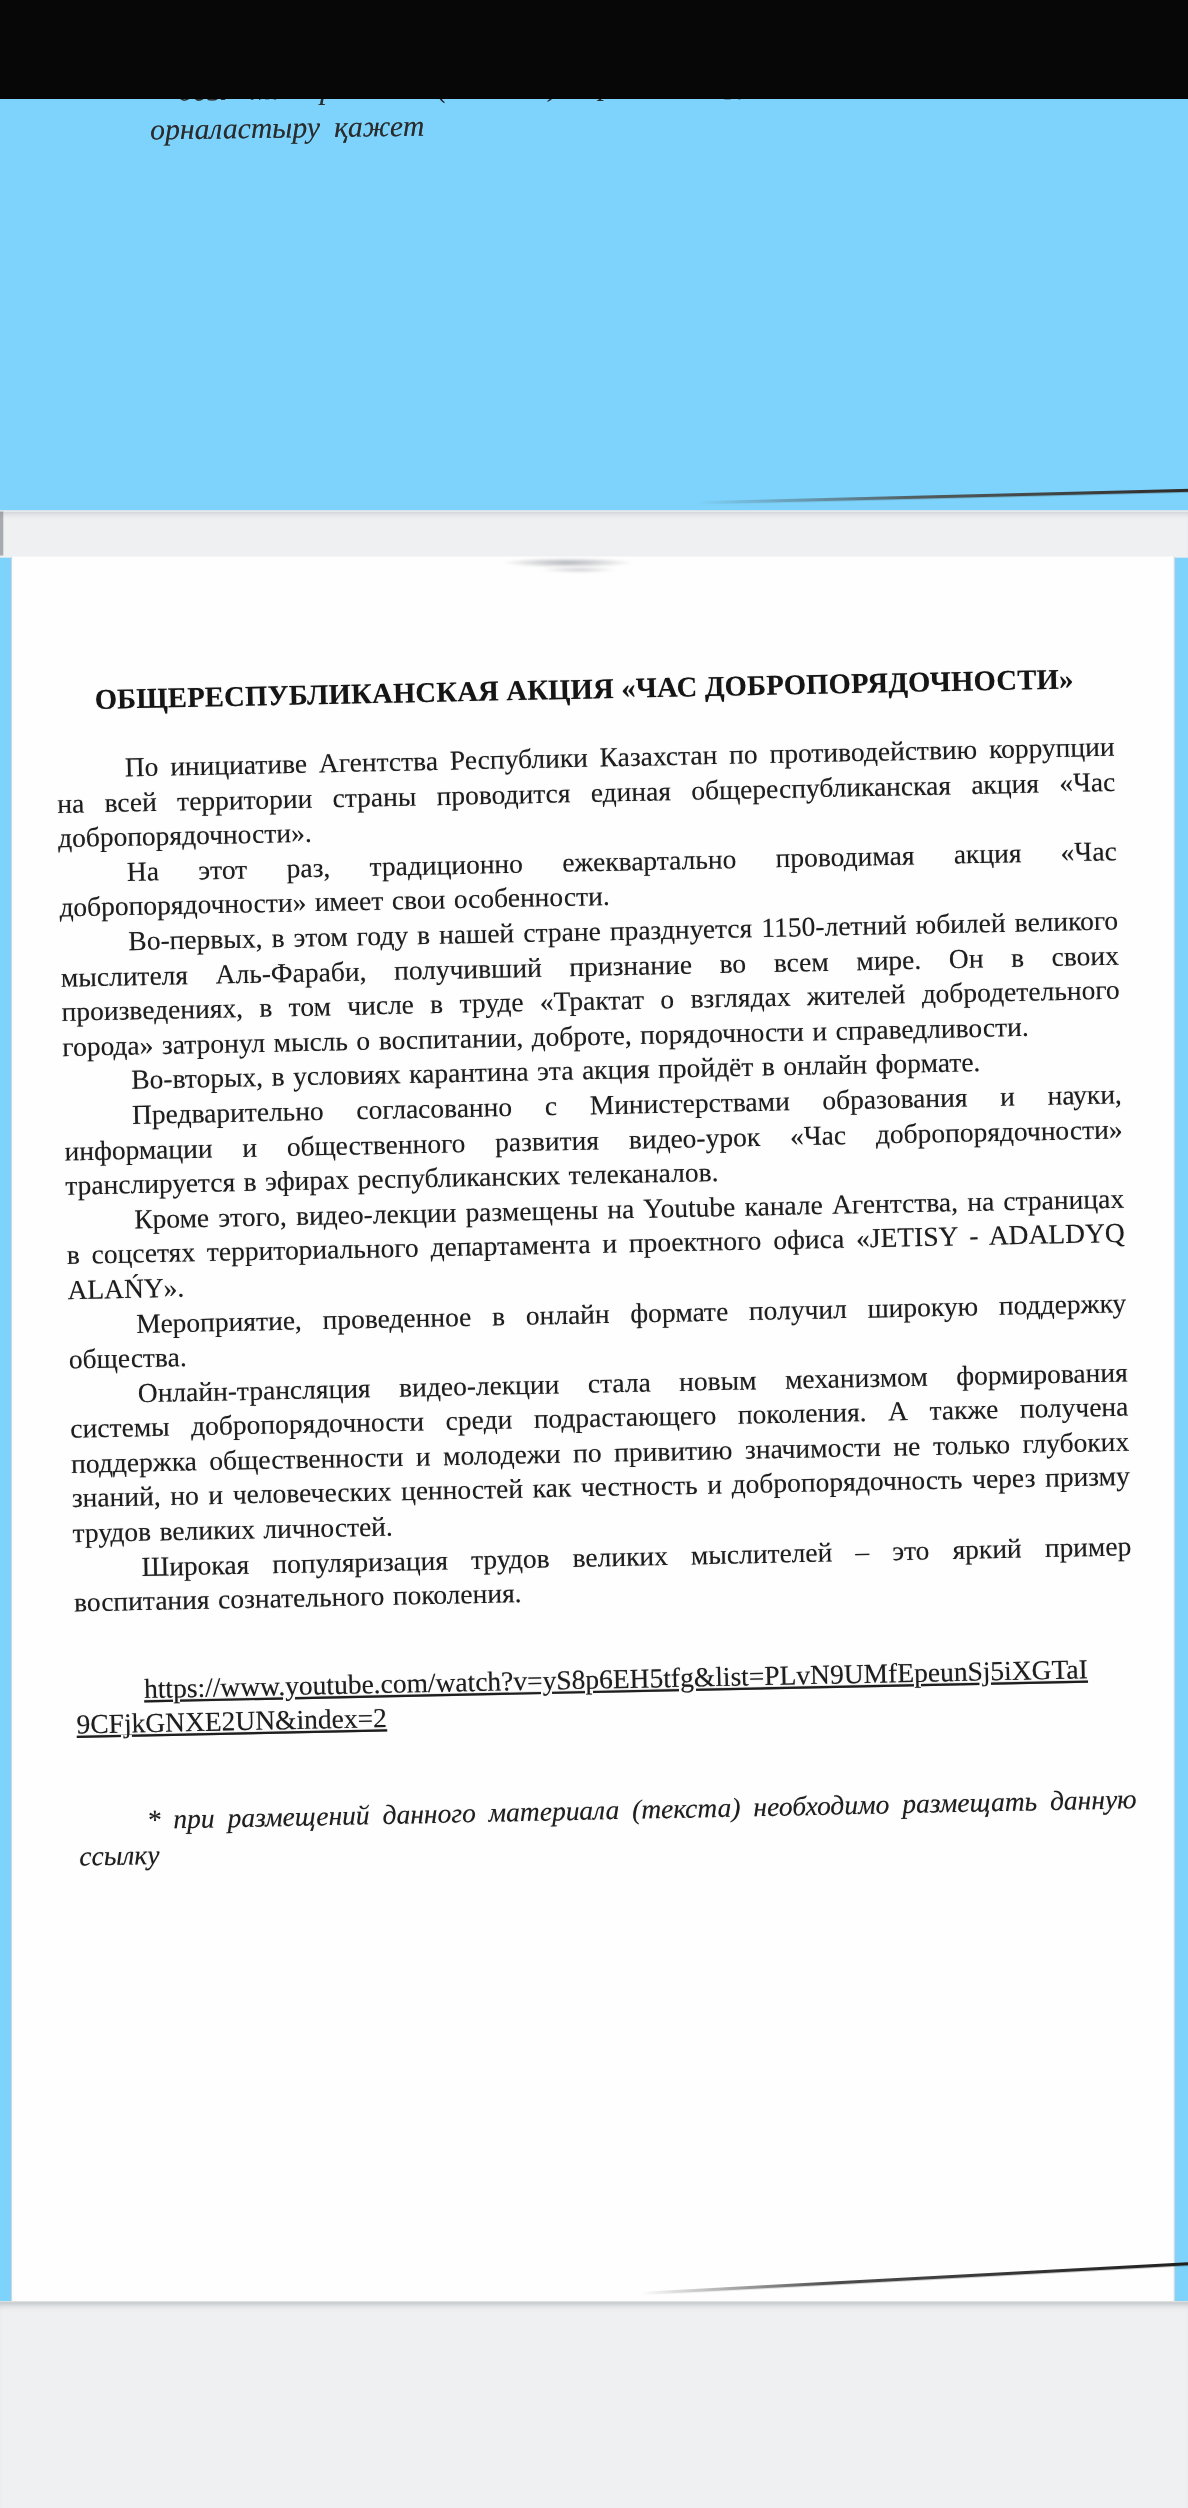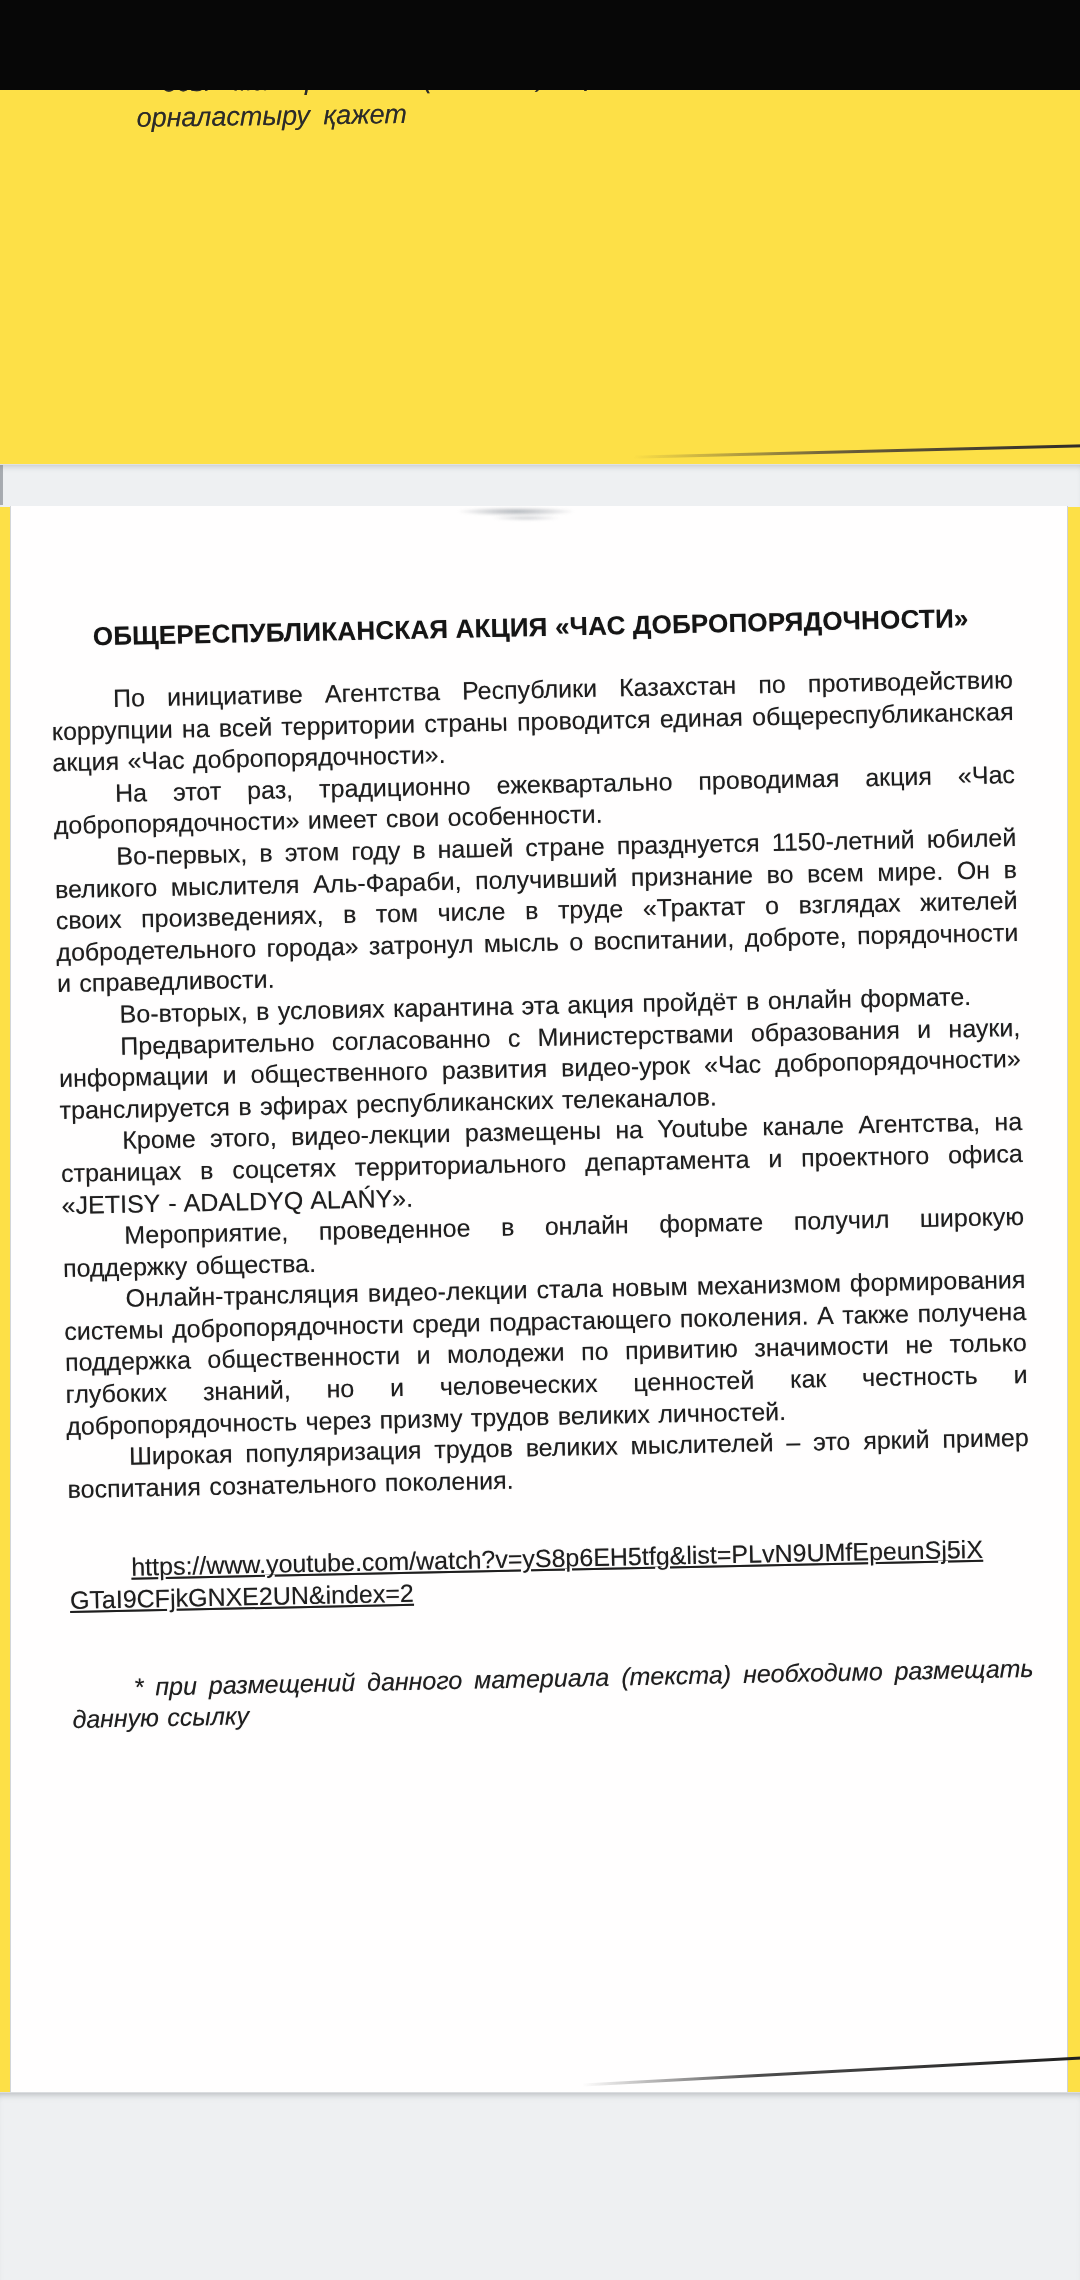--- a/index.html
+++ b/index.html
@@ -1,18 +1,18 @@
 <!DOCTYPE html>
 <html><head>
 <meta charset="utf-8">
 <style>
   html,body{margin:0;padding:0;background:#ffffff;}
   .screen{
-    position:relative;width:1080px;height:2280px;overflow:hidden;background:#fde047;
-    font-family:Liberation Sans, sans-serif;color:#1c1c1c;
+    position:relative;width:1080px;height:2280px;overflow:hidden;background:#7dd3fc;
+    font-family:Liberation Serif, serif;color:#1c1c1c;
   }
   
   .kz-note{position:absolute;top:0;left:0;width:820px;height:160px;z-index:2;transform:rotate(-0.8deg);}
   .kz-line{position:absolute;font-style:italic;font-size:27px;color:#2b2b2b;white-space:nowrap;
            text-shadow:0 0 0.6px rgba(0,0,0,.45);}
   .kz-line1{left:162px;top:64px;word-spacing:16px;}
   .kz-line2{left:136px;top:99px;word-spacing:6px;}
   
   .black-bar{position:absolute;top:0;left:0;width:1080px;height:90px;background:#070707;z-index:3;}
   

